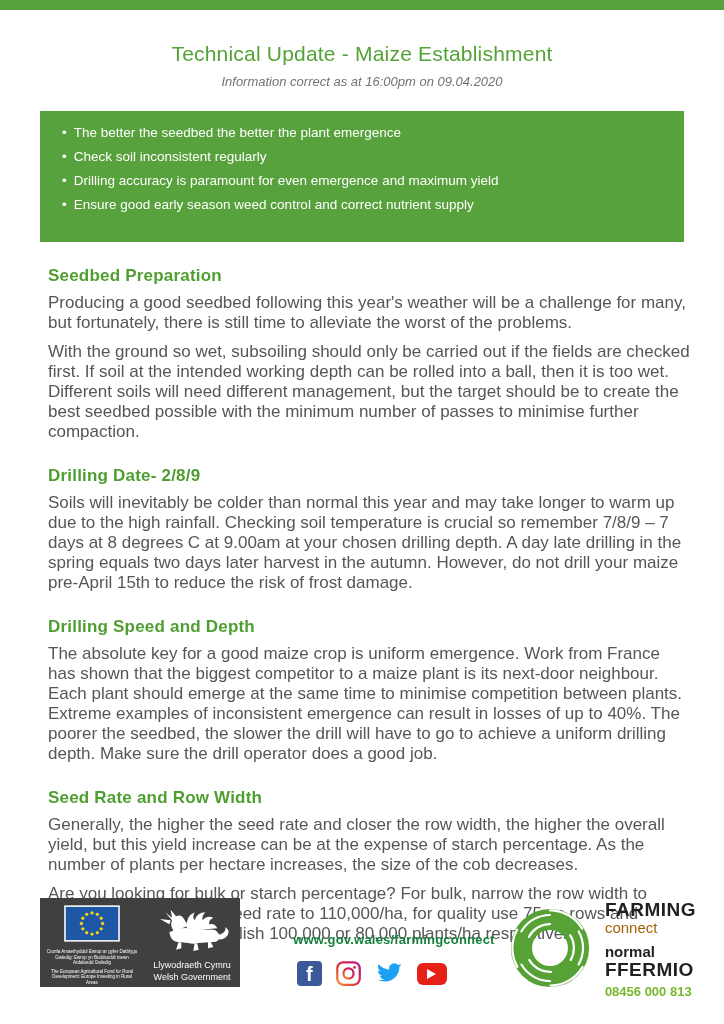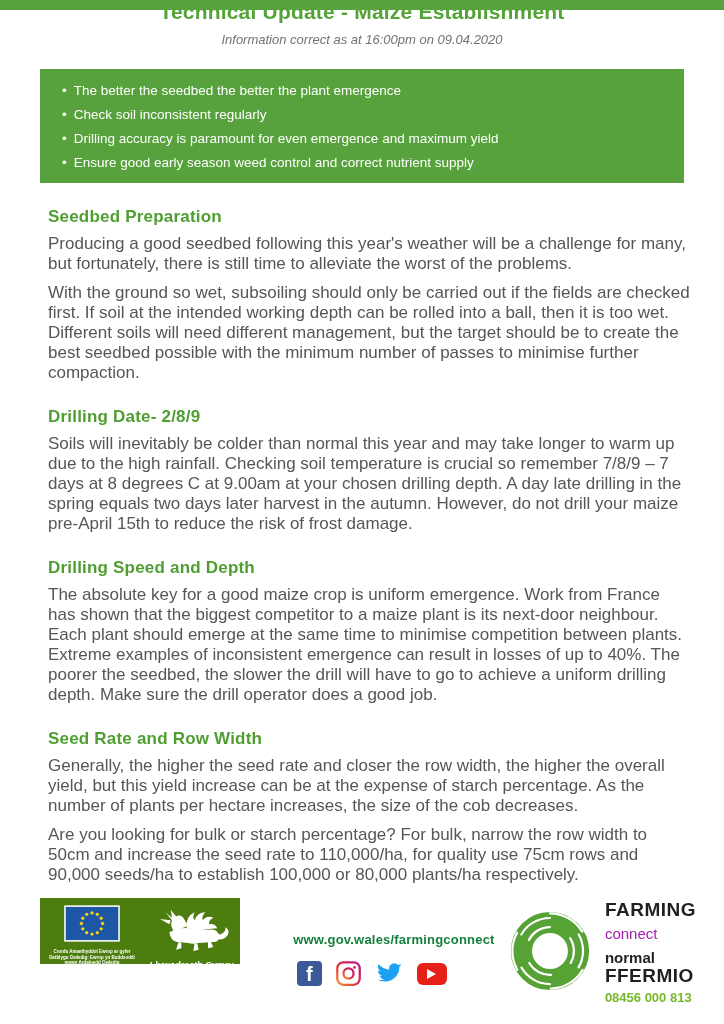--- a/index.html
+++ b/index.html
@@ -3,31 +3,31 @@
 <meta charset="utf-8">
 <style>
   html,body { margin:0; padding:0; }
   body {
     width:724px; height:1024px; background:#ffffff; position:relative;
     font-family:"Liberation Sans", sans-serif; overflow:hidden;
   }
   .topbar { position:absolute; top:0; left:0; width:724px; height:10px; background:#57a23c; }
 
   .title {
-    margin:0; text-align:center;
-    color:#54a336; font-size:21px; font-weight:bold; letter-spacing:0.2px;
+    margin:0; padding-top:42px; text-align:center;
+    color:#54a336; font-size:21px; font-weight:normal; letter-spacing:0.2px;
   }
   .subtitle {
     margin-top:8px; text-align:center; color:#717276;
     font-style:italic; font-size:13px;
   }
 
   .highlights {
     margin:22px 40px 0 40px; background:#57a23c; color:#ffffff;
-    padding:10px 18px 8px 22px;
+    padding:10px 18px 25px 22px;
   }
   .highlights ul { margin:0; padding:0; list-style:none; }
   .highlights li { font-size:13.5px; line-height:24px; }
   .highlights li::before { content:"\2022"; margin-right:7px; }
 
   .sections { margin:0 34px 0 48px; }
   .sections h2 {
     color:#4f9e31; font-size:17px; font-weight:bold;
     margin:24px 0 7px 0; letter-spacing:0.2px;
   }
@@ -35,21 +35,21 @@
     color:#55565a; font-size:17px; line-height:20px; margin:0 0 9px 0;
   }
 
   .footer {
     position:absolute; top:898px; left:40px; right:28px;
     display:flex; justify-content:space-between; align-items:flex-start;
   }
 
   
   .eu-box {
-    width:200px; height:66px; background:#4d7c0f; display:flex; flex-shrink:0;font-weight:bold;
+    width:200px; height:89px; background:#404040; display:flex; flex-shrink:0;
   }
   .eu-left  { width:52%; display:flex; flex-direction:column; align-items:center; padding-top:7px; }
   .eu-right { width:48%; display:flex; flex-direction:column; align-items:center; padding-top:5px; }
   .eu-caption { color:#ffffff; font-size:4.5px; line-height:5.5px; text-align:center; width:92px; margin-top:3px; }
   .gov-name { color:#ffffff; font-size:9px; line-height:11px; text-align:center; margin-top:1px; }
 
   
   .center-block { display:flex; flex-direction:column; align-items:center; padding-top:34px; }
   .website { color:#15803d; font-weight:bold; font-size:13px; letter-spacing:0.2px;margin-left:44px; }
   .social { display:flex; align-items:center; gap:13px; margin-top:13px; }
@@ -62,21 +62,21 @@
     width:30px; height:22px; background:#e62117; border-radius:6px;
     display:flex; align-items:center; justify-content:center; cursor:pointer;
   }
   .yt-play { width:0; height:0; border-left:9px solid #fff; border-top:5.5px solid transparent; border-bottom:5.5px solid transparent; }
   .icon-btn { cursor:pointer; display:flex; }
 
   
   .fc-block { display:flex; align-items:center; gap:9px; padding-top:2px; }
   .fc-text { display:flex; flex-direction:column; }
   .fc-farming { color:#231f20; font-weight:bold; font-size:19px; letter-spacing:0.5px; line-height:19px; }
-  .fc-connect { color:#a21caf; font-size:15px; line-height:16px; margin-top:7px; }
+  .fc-connect { color:#a16207; font-size:15px; line-height:16px; margin-top:1px; }
   .fc-cyswllt { color:#231f20; font-weight:bold; font-size:15px; line-height:16px; margin-top:8px; }
   .fc-ffermio { color:#231f20; font-weight:bold; font-size:19px; letter-spacing:0.5px; line-height:20px; }
   .fc-phone   { color:#76b82a; font-weight:bold; font-size:13px; margin-top:4px; }
 </style>
 </head>
 <body>
 
 <div class="topbar"></div>
 
 <h1 class="title">Technical Update - Maize Establishment</h1>

